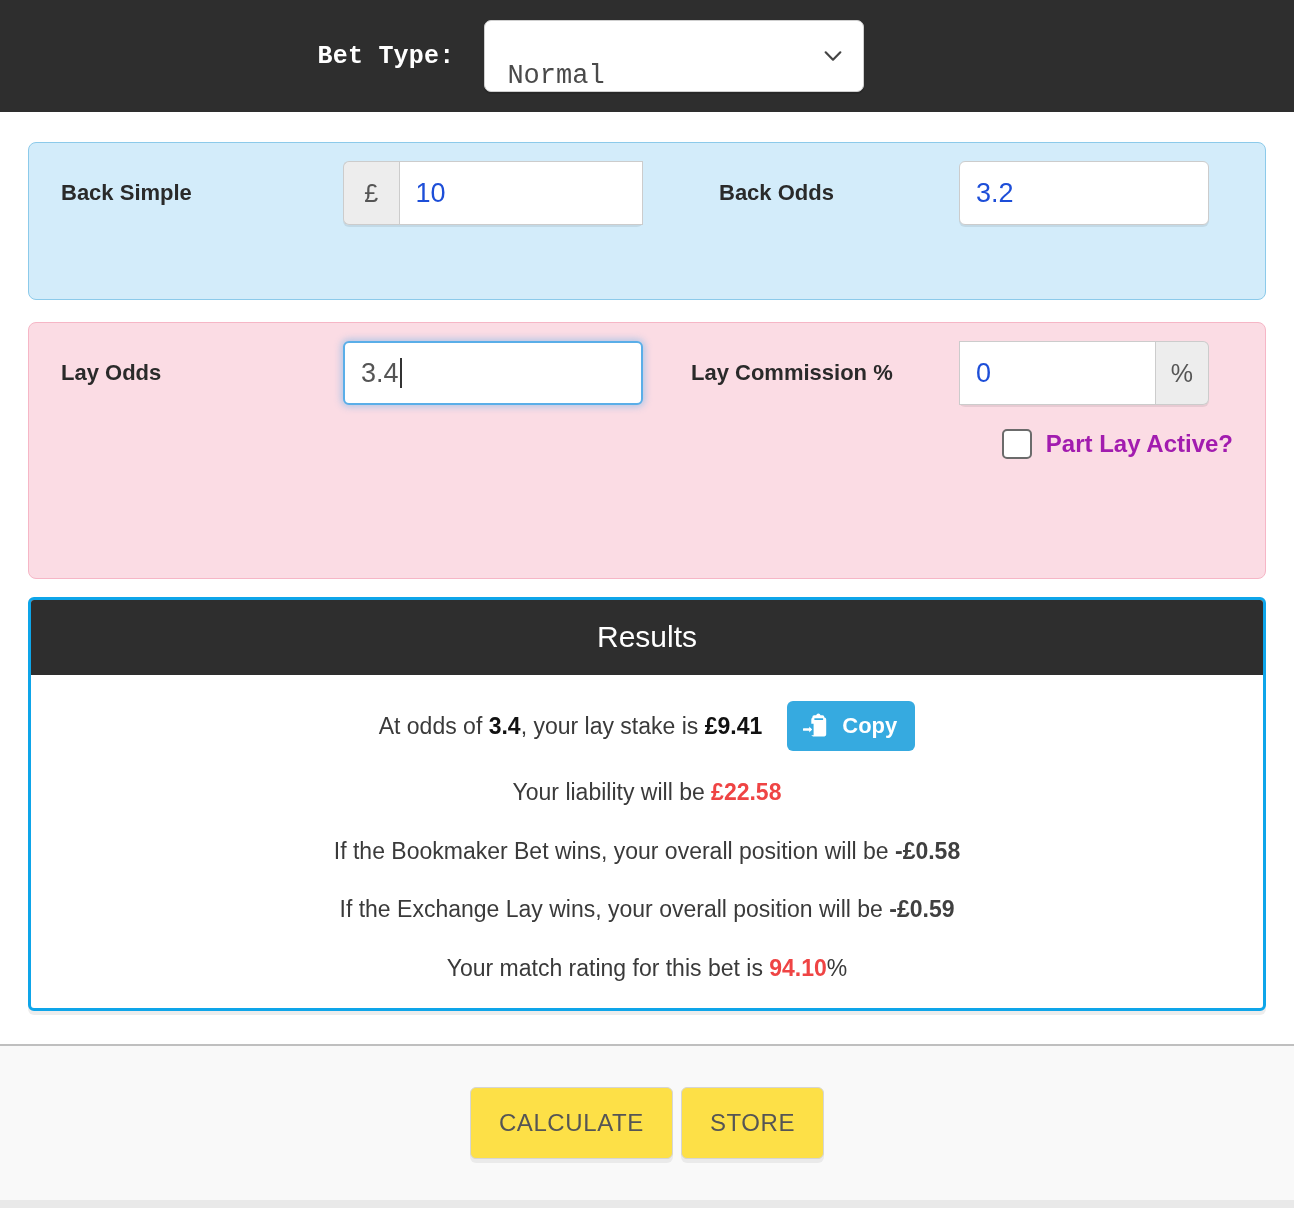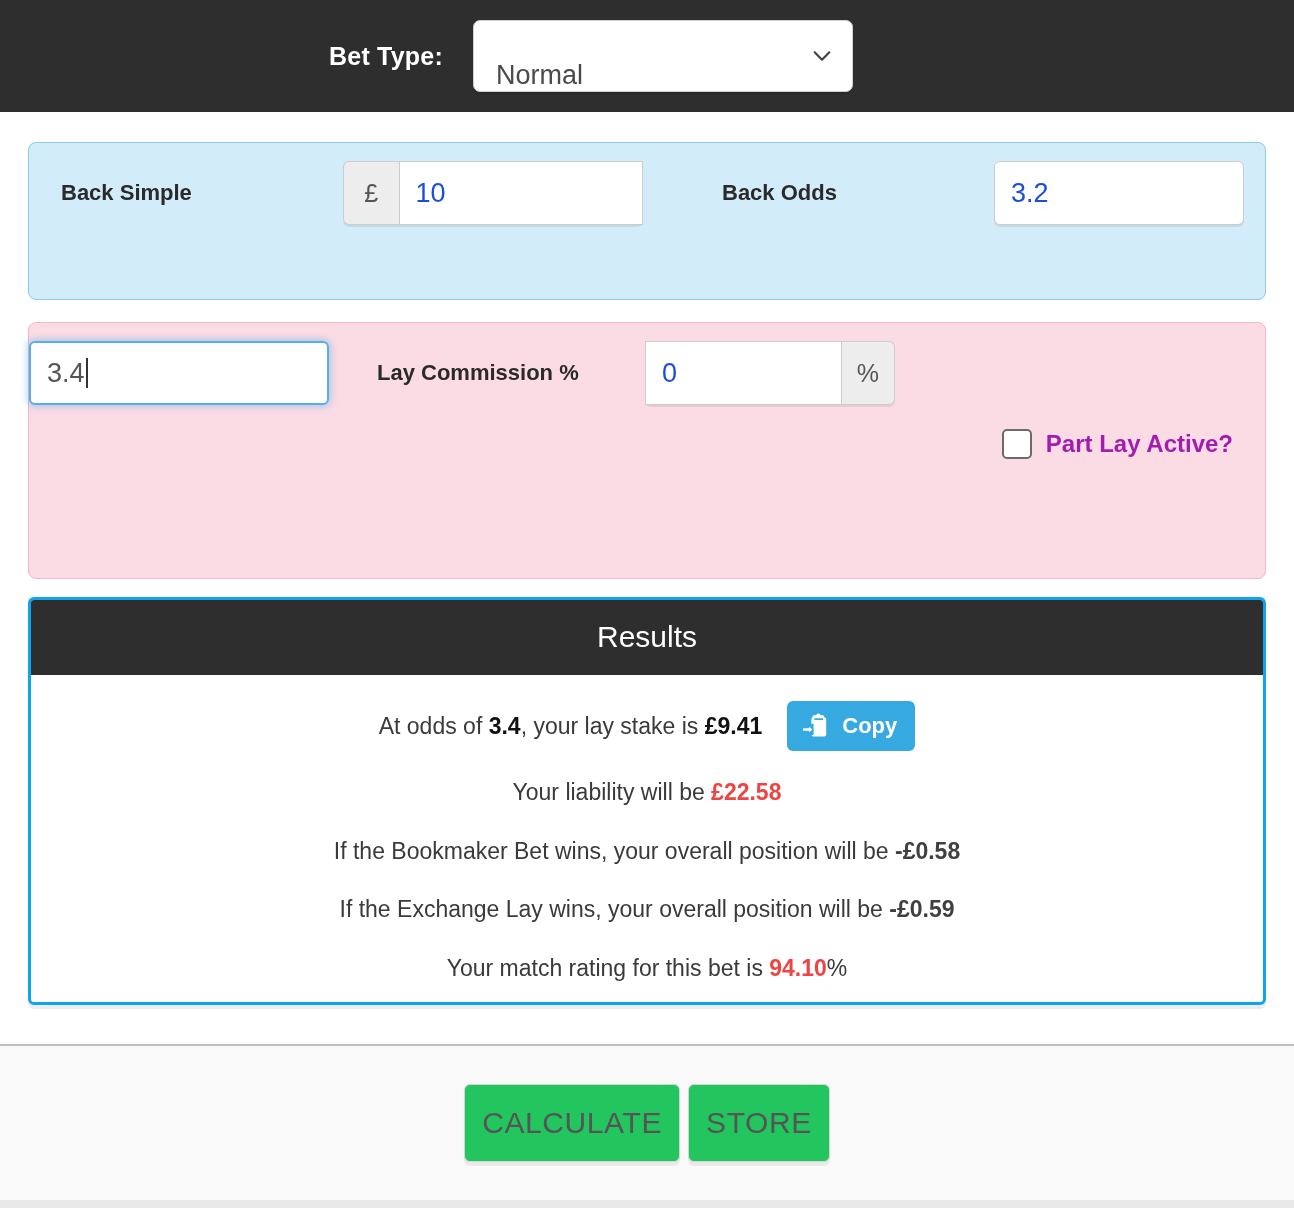--- a/index.html
+++ b/index.html
@@ -23,20 +23,21 @@
 
   
   .topbar {
     height: 112px;
     background: #2e2e2e;
     display: flex;
     align-items: center;
     justify-content: center;
     gap: 0;
     padding: 0 31px;
+    font-family: Liberation Mono, monospace;
   }
   .topbar-group {
     display: flex;
     align-items: center;
   }
   .topbar-label {
     color: #ffffff;
     font-size: 25px;
     font-weight: bold;
     letter-spacing: 0.2px;
@@ -204,21 +205,21 @@
     overflow: hidden;
   }
   .results-head {
     background: #2e2e2e;
     color: #ffffff;
     text-align: center;
     font-size: 30px;
     padding: 20px 0 21px 0;
   }
   .results-body {
-    padding: 26px 0 20px 0;
+    padding: 26px 0 26px 0;
     text-align: center;
   }
   .res-line {
     font-size: 23px;
     color: #3a3a3a;
     margin: 0 0 31px 0;
     line-height: 1.2;
   }
   .res-line:last-child { margin-bottom: 0; }
   .res-line b { font-weight: bold; color: #ef4444; }
@@ -258,28 +259,28 @@
     top: 1044px;
     height: 156px;
     background: #f9f9f9;
     border-top: 2px solid #bfbfbf;
     display: flex;
     align-items: center;
     justify-content: center;
     gap: 8px;
   }
   .btn {
-    background: #22c55e;
+    background: #fde047;
     border: 1px solid #d5d5d5;
     border-radius: 6px;
     box-shadow: 0 4px 0 rgba(0,0,0,0.06);
-    font-size: 30px;
+    font-size: 24px;
     color: #555555;
     font-family: "Liberation Sans", sans-serif;
-    padding: 21px 17px;
+    padding: 21px 28px;
     cursor: pointer;
     letter-spacing: 0.6px;
   }
   .bottombar {
     position: absolute;
     left: 0; right: 0;
     top: 1200px;
     height: 8px;
     background: #e9e9e9;
   }
@@ -314,31 +315,34 @@
       <div class="row">
         <div class="col-label-a">
           <span class="field-label">Back Simple</span>
         </div>
         <div class="col-input-a">
           <div class="inp-group">
             <div class="addon addon-left">£</div>
             <input class="inp inp-right-rounded" type="text" value="10" style="">
           </div>
         </div>
-        <div class="col-label-b" style="padding-left:44px;margin-left:35px;">
+        <div class="col-label-b" style="padding-left:76px;">
           <span class="field-label">Back Odds</span>
         </div>
         <div class="col-input-b">
           <input class="inp" type="text" value="3.2" style="">
         </div>
       </div>
     </div>
 
     <div class="panel panel-lay">
       <div class="row">
+        <div class="col-label-a">
+          <span class="field-label">Lay Odds</span>
+        </div>
         <div class="col-input-a">
           <div class="inp inp-focus inp-text">
             <span>3.4</span>
               <span class="caret"></span>
           </div>
         </div>
         <div class="col-label-b" style="padding-left:48px;">
           <span class="field-label">Lay Commission %</span>
         </div>
         <div class="col-input-b">

